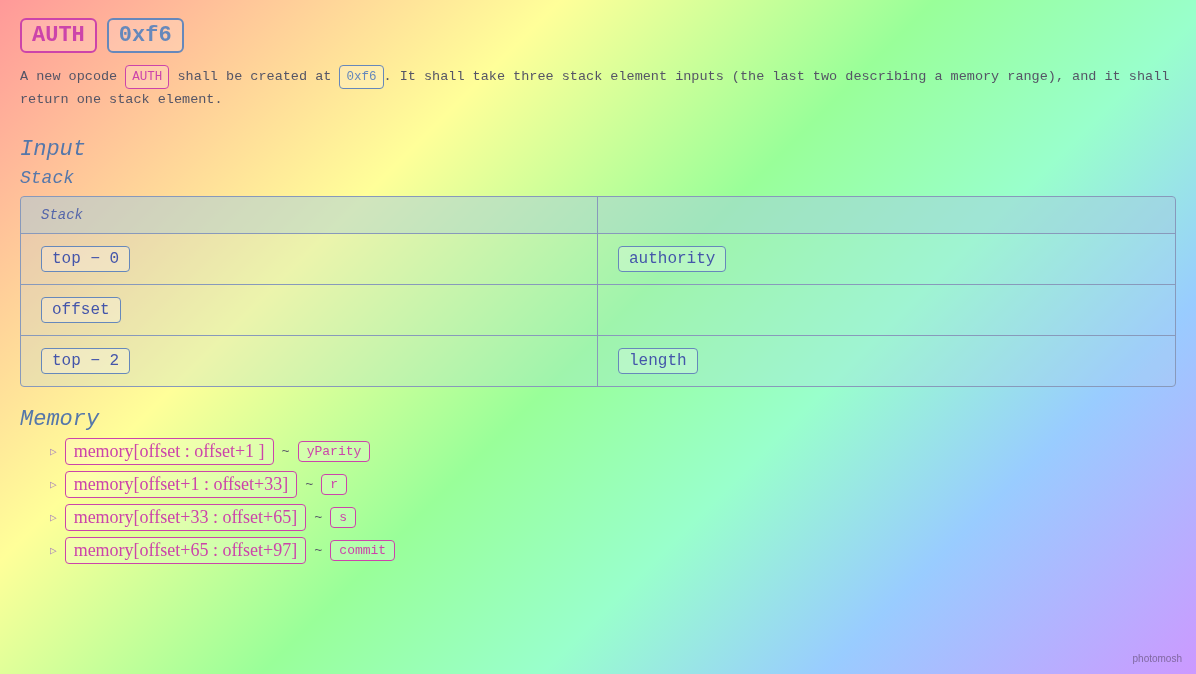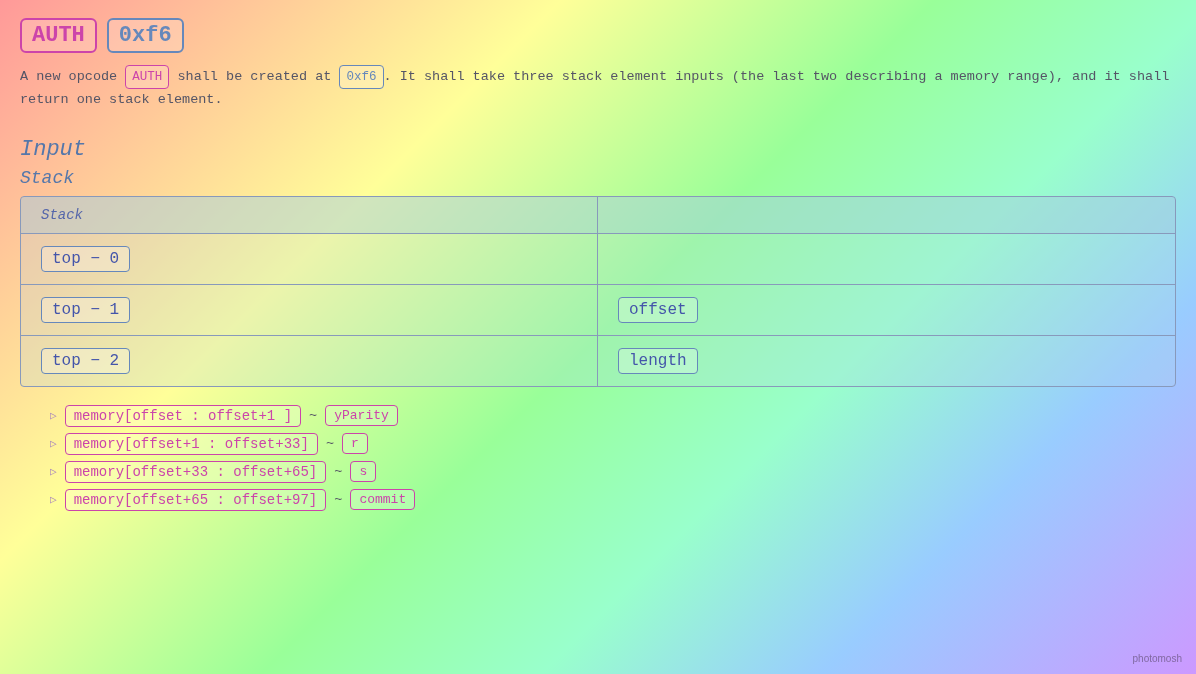--- a/index.html
+++ b/index.html
@@ -180,24 +180,24 @@
       color: #aa88bb;
       font-size: 11px;
       flex-shrink: 0;
     }
 
     .bullet-list .code-block {
       display: inline-block;
       border: 1.5px solid #cc44aa;
       border-radius: 4px;
       padding: 2px 8px;
-      font-size: 14px;
-      color: #cc44aa;
-      background: rgba(255,255,255,0.2);
-      font-family: Liberation Mono, monospace;
+      font-size: 18px;
+      color: #cc44aa;
+      background: rgba(255,255,255,0.2);
+      font-family: Liberation Serif, serif;
     }
 
     .bullet-list .tilde {
       color: #555566;
     }
 
     .bullet-list .val-code {
       display: inline-block;
       border: 1.5px solid #cc44aa;
       border-radius: 4px;
@@ -234,40 +234,41 @@
 <h3 class="sub-heading">Stack</h3>
 
 <div class="table-container">
   <div class="table-header">
     <div class="table-header-cell">Stack</div>
   </div>
   <div class="table-row">
     <div class="table-cell">
       <span class="cell-code">top − 0</span>
     </div>
+    <div class="table-cell">
+      <span class="cell-code">authority</span>
+    </div>
   </div>
   <div class="table-row">
     <div class="table-cell">
-      <span class="cell-code">top − 1</span>
-    </div>
-    <div class="table-cell">
       <span class="cell-code">offset</span>
     </div>
   </div>
   <div class="table-row">
     <div class="table-cell">
       <span class="cell-code">top − 2</span>
     </div>
     <div class="table-cell">
       <span class="cell-code">length</span>
     </div>
   </div>
 </div>
 
 <div class="memory-section">
+  <h2 class="section-heading">Memory</h2>
   <ul class="bullet-list">
     <li>
       <span class="code-block">memory[offset : offset+1 ]</span>
       <span class="tilde">~</span>
       <span class="val-code">yParity</span>
     </li>
     <li>
       <span class="code-block">memory[offset+1 : offset+33]</span>
       <span class="tilde">~</span>
       <span class="val-code">r</span>

